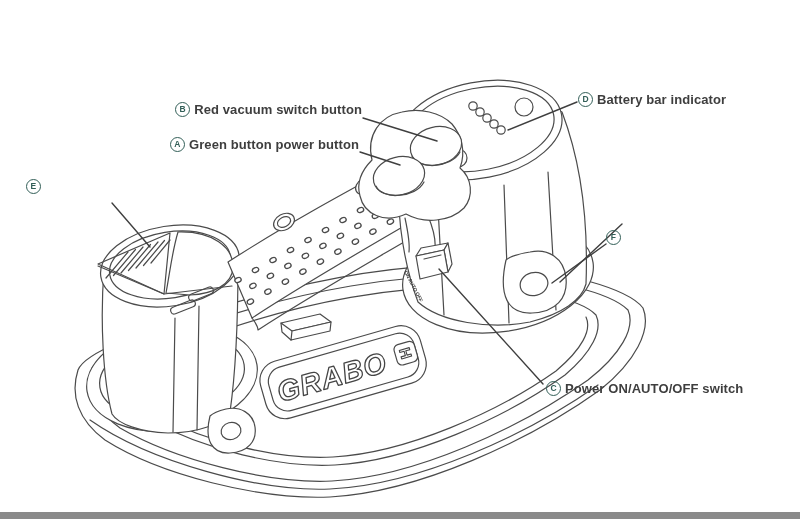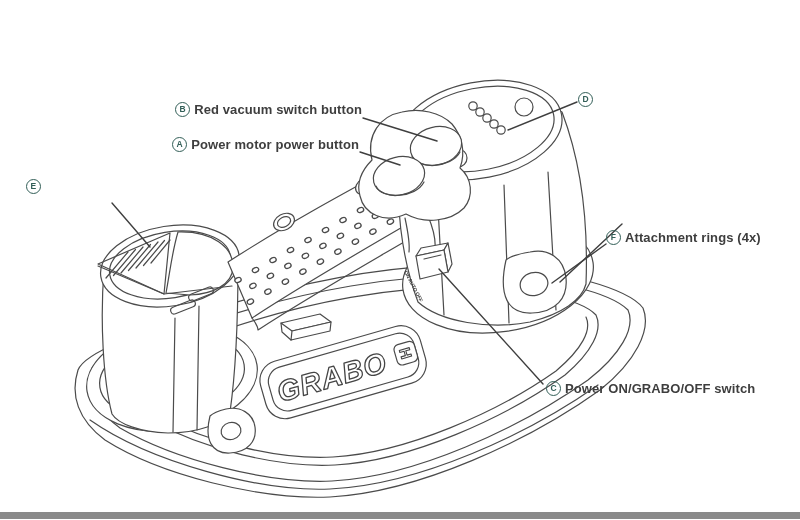--- a/index.html
+++ b/index.html
@@ -221,35 +221,35 @@
     </g>
   </svg>
 
   <div class="callout rightalign" style="right:438px;top:102px;">
     <span class="letter-badge">B</span>
     <span>Red vacuum switch button</span>
   </div>
 
   <div class="callout rightalign" style="right:441px;top:137px;">
     <span class="letter-badge">A</span>
-    <span>Power motor power button</span>
+    <span>Green button power button</span>
   </div>
 
   <div class="callout" style="left:578px;top:92px;">
     <span class="letter-badge">D</span>
+    <span>Battery bar indicator</span>
   </div>
 
   <div class="callout" style="left:26px;top:179px;">
     <span class="letter-badge">E</span>
   </div>
 
   <div class="callout" style="left:606px;top:230px;">
     <span class="letter-badge">F</span>
-    <span>Attachment rings (4x)</span>
   </div>
 
   <div class="callout" style="left:546px;top:381px;">
     <span class="letter-badge">C</span>
-    <span>Power ON/GRABO/OFF switch</span>
+    <span>Power ON/AUTO/OFF switch</span>
   </div>
 
   <div id="bottom-bar"></div>
 </div>
 
 </body></html>

